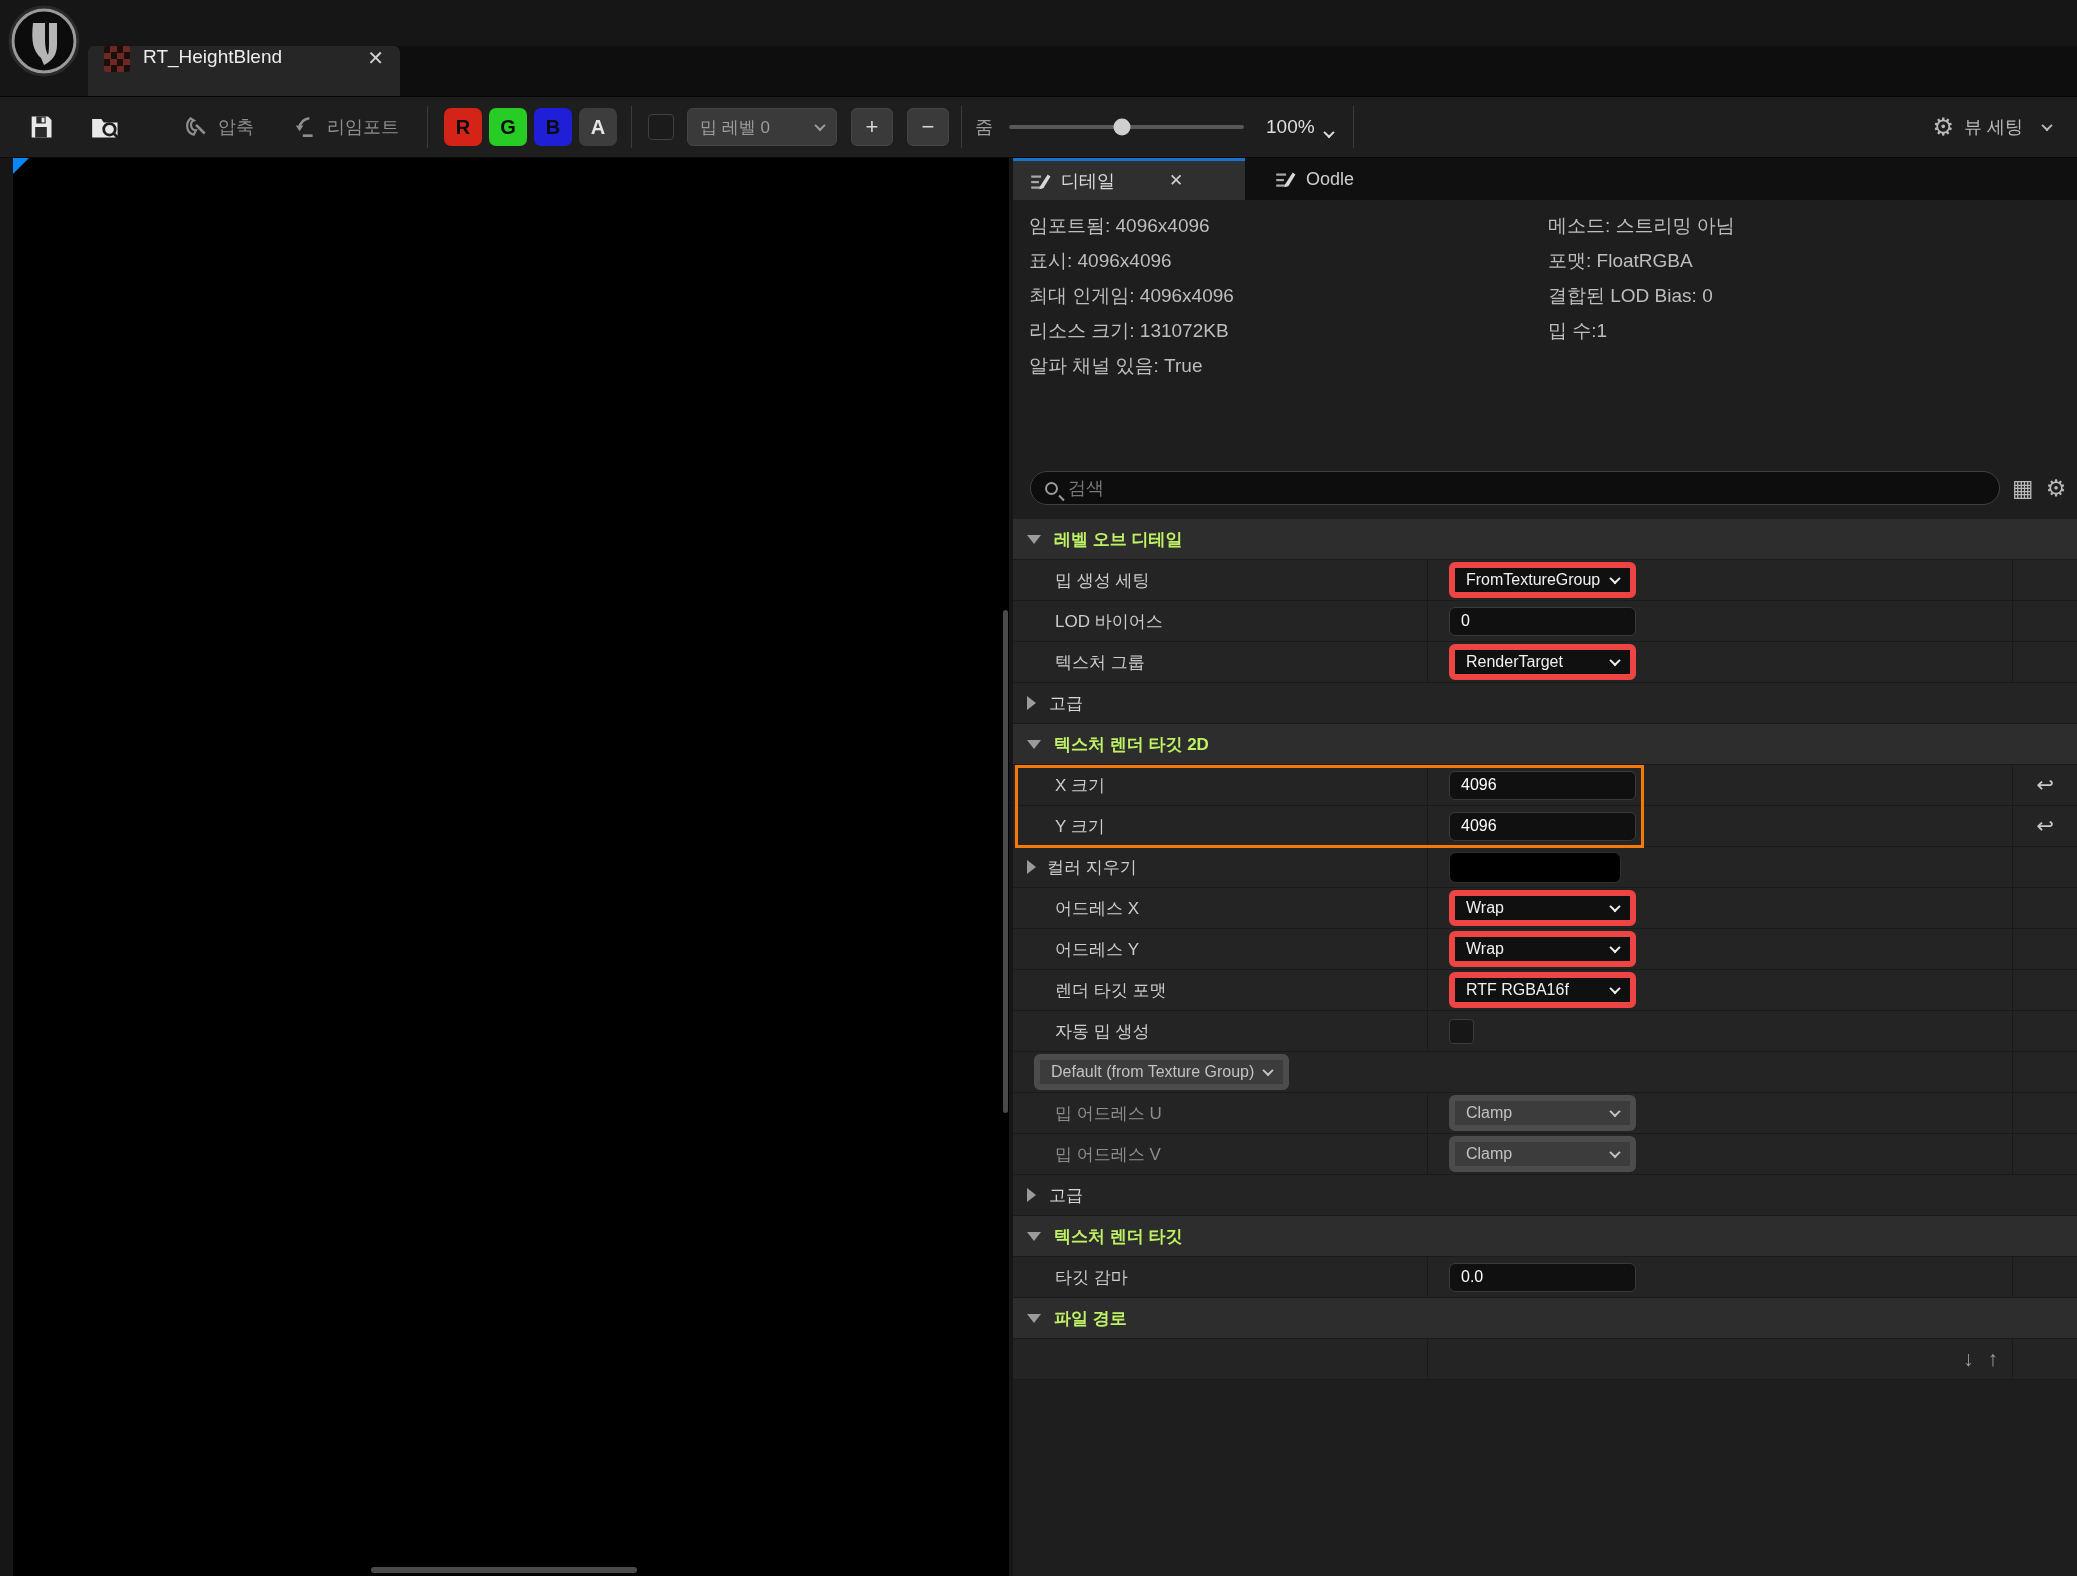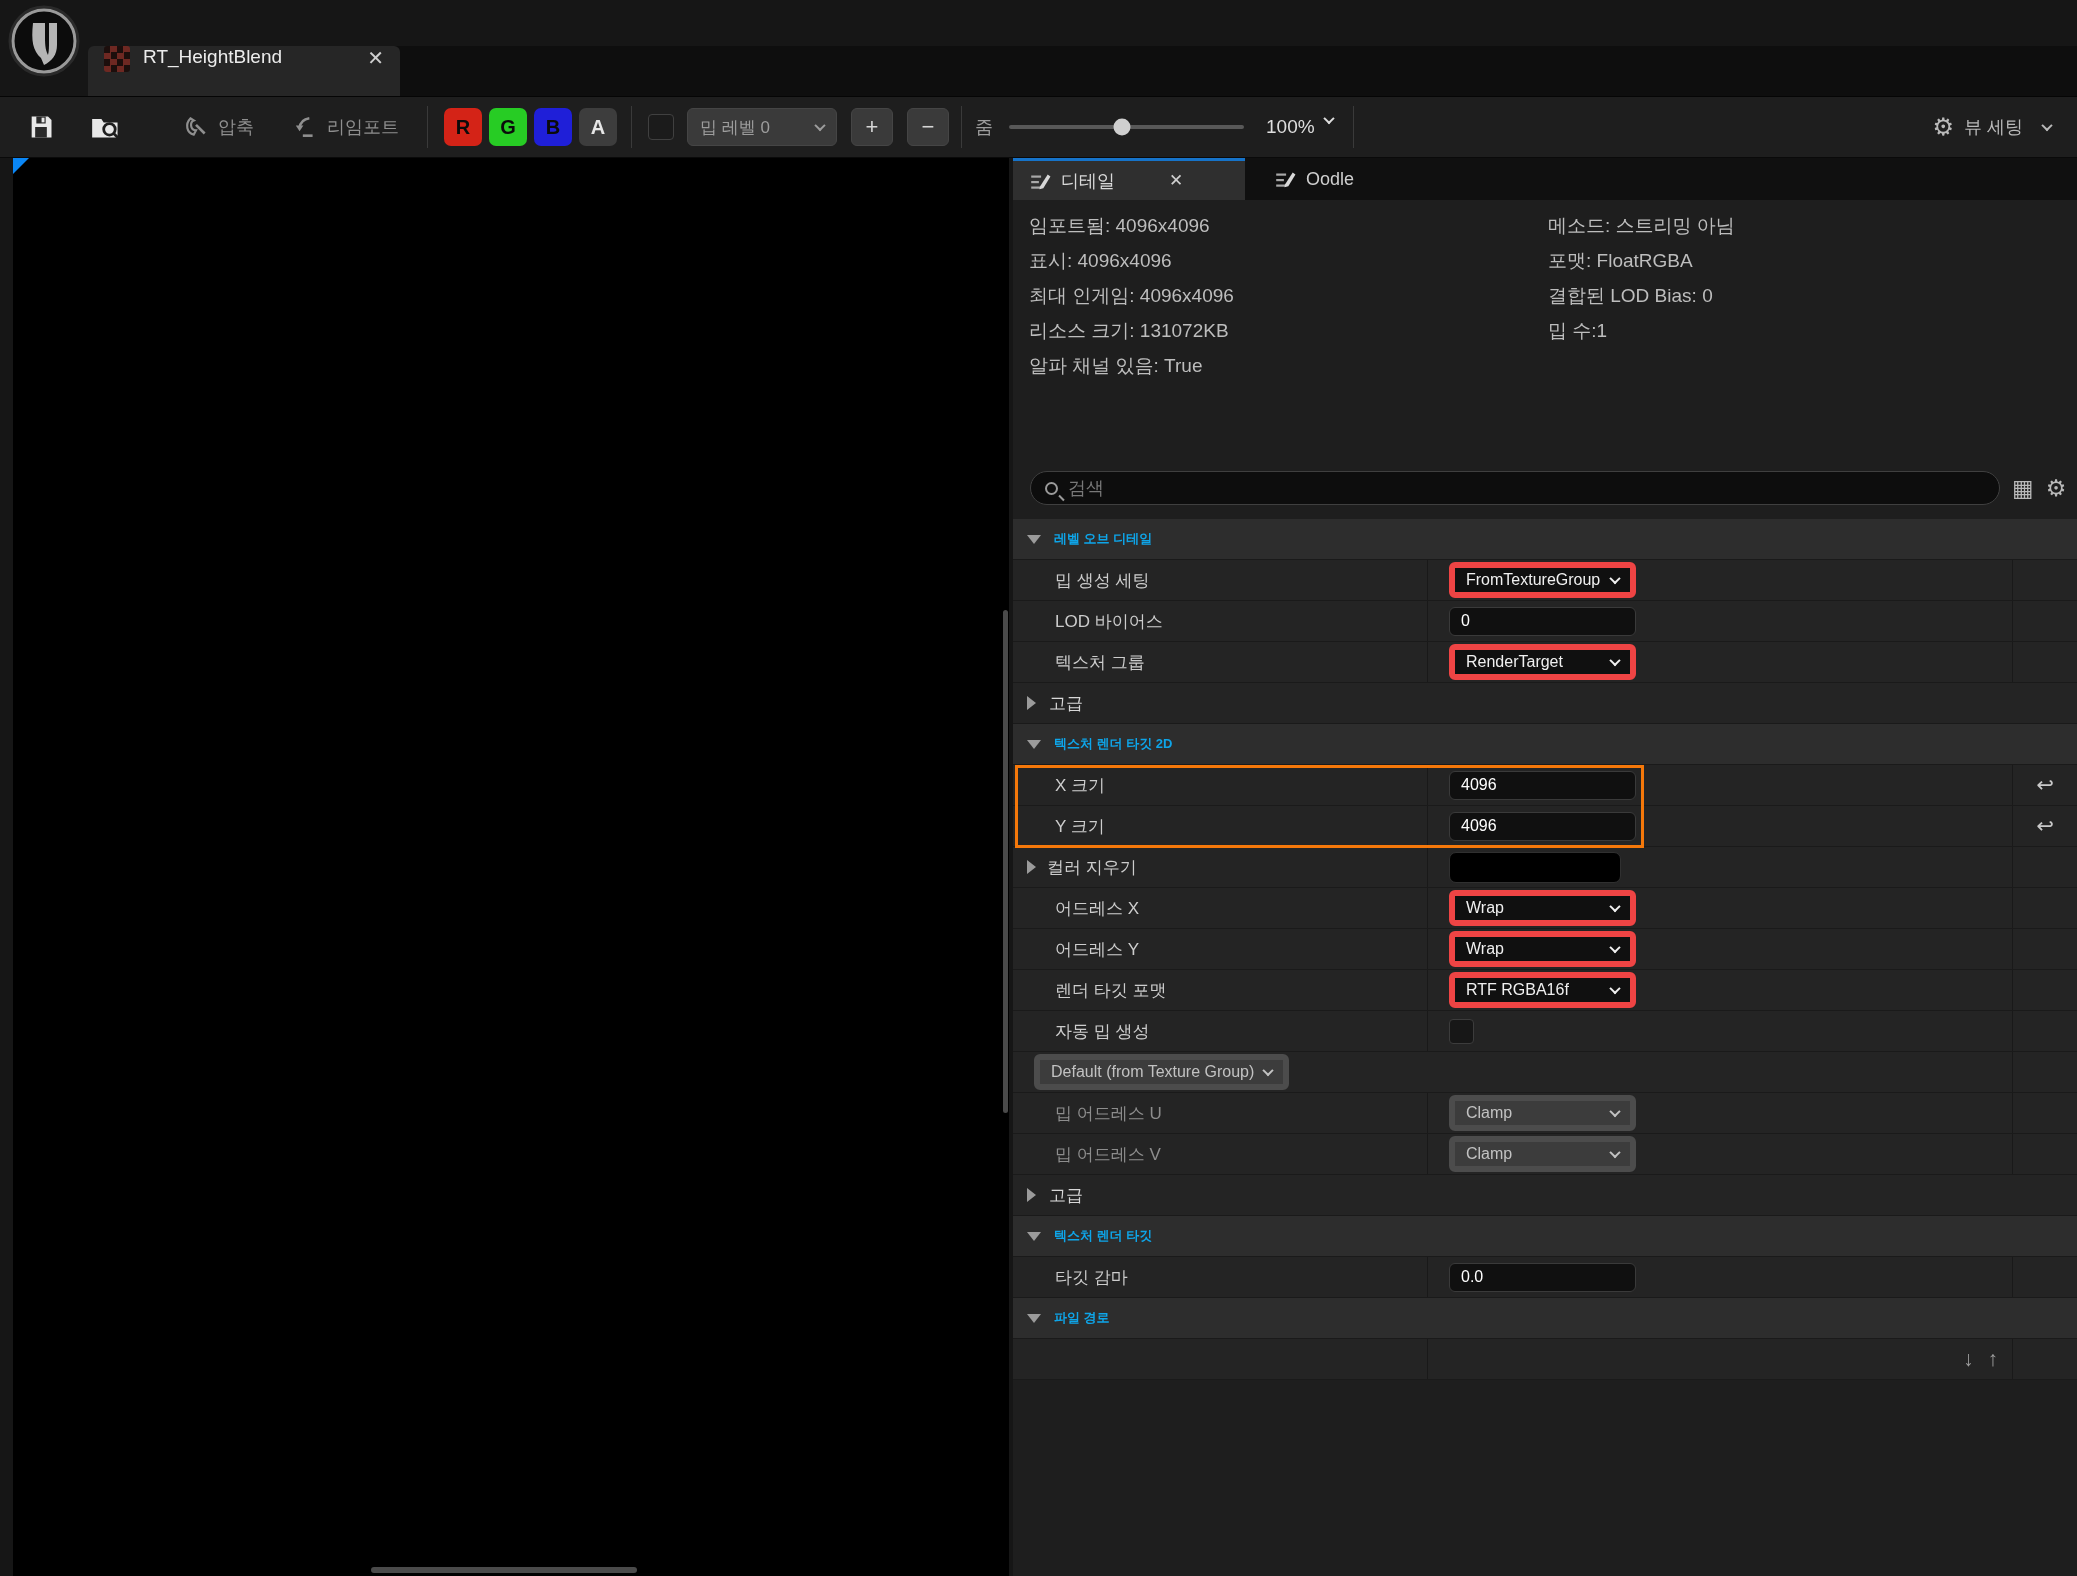--- a/index.html
+++ b/index.html
@@ -42,21 +42,21 @@
   .chan-a { background:#3d3d3d; color:#e6e6e6; }
   .tcheck { width:26px; height:26px; background:#1b1b1b; border:1px solid #404040; border-radius:4px; }
   .tbtn { height:38px; background:#3a3a3a; border:1px solid #454545; border-radius:6px;
     display:flex; align-items:center; justify-content:center; color:#9d9d9d; font-size:17px; }
   .miplevel { width:150px; padding:0 12px; justify-content:space-between; }
   .pm { width:42px; color:#d6d6d6; font-size:22px; }
   .zoomlabel { color:#9d9d9d; font-size:18px; }
   .slider { position:relative; width:235px; height:4px; background:#585858; border-radius:2px; }
   .slider .handle { position:absolute; left:48%; top:50%; transform:translate(-50%,-50%);
     width:17px; height:17px; border-radius:50%; background:#cfcfcf; }
-  .zoomval { color:#dedede; font-size:19px; display:flex; align-items:flex-start; }
+  .zoomval { color:#dedede; font-size:19px; display:flex; align-items:flex-end; }
   .viewsettings { color:#b9b9b9; font-size:18px; display:flex; align-items:center; gap:10px; }
   .gearglyph { font-size:24px; color:#b9b9b9; line-height:1; }
 
   .chev { display:inline-block; width:8px; height:8px; border-right:2px solid currentColor;
     border-bottom:2px solid currentColor; transform:rotate(45deg) translate(-1px,-1px); margin-left:10px; }
 
   
   .viewport { position:absolute; left:13px; top:158px; width:996px; height:1418px; background:#000; }
   .corner-tri { position:absolute; left:0; top:0; width:0; height:0;
     border-top:16px solid #0a86f5; border-right:16px solid transparent; }
@@ -86,21 +86,21 @@
     transform:rotate(45deg); left:11px; top:13px; }
   .searchinput { flex:1; background:transparent; border:none; outline:none; color:#cfcfcf; font-size:18px;
     font-family:"Liberation Sans","DejaVu Sans",sans-serif; }
   .searchinput::placeholder { color:#787878; }
   .sricon { margin-left:12px; color:#b9b9b9; font-size:23px; line-height:1; }
 
   
   .proplist { position:absolute; left:0; top:361px; width:100%; }
   .phead { height:41px; background:#2d2d2d; display:flex; align-items:center; gap:13px; padding-left:14px;
     border-bottom:1px solid #1a1a1a; }
-  .phead span.t { color:#0ea5e9; font-size:13px; font-weight:bold; }
+  .phead span.t { color:#bef264; font-size:17px; font-weight:bold; }
   .psub { height:41px; background:#242424; display:flex; align-items:center; gap:13px; padding-left:14px;
     border-bottom:1px solid #1a1a1a; color:#d8d8d8; font-size:17px; }
   .tri-d { width:0; height:0; border-left:7px solid transparent; border-right:7px solid transparent;
     border-top:9px solid #9b9b9b; }
   .tri-r { width:0; height:0; border-top:7px solid transparent; border-bottom:7px solid transparent;
     border-left:9px solid #9b9b9b; }
   .prow { height:41px; background:#242424; display:flex; border-bottom:1px solid #1a1a1a; }
   .pname { width:415px; display:flex; align-items:center; gap:11px; padding-left:42px;
     border-right:1px solid #191919; color:#cdcdcd; font-size:17px; }
   .pname.dim { color:#8d8d8d; }

